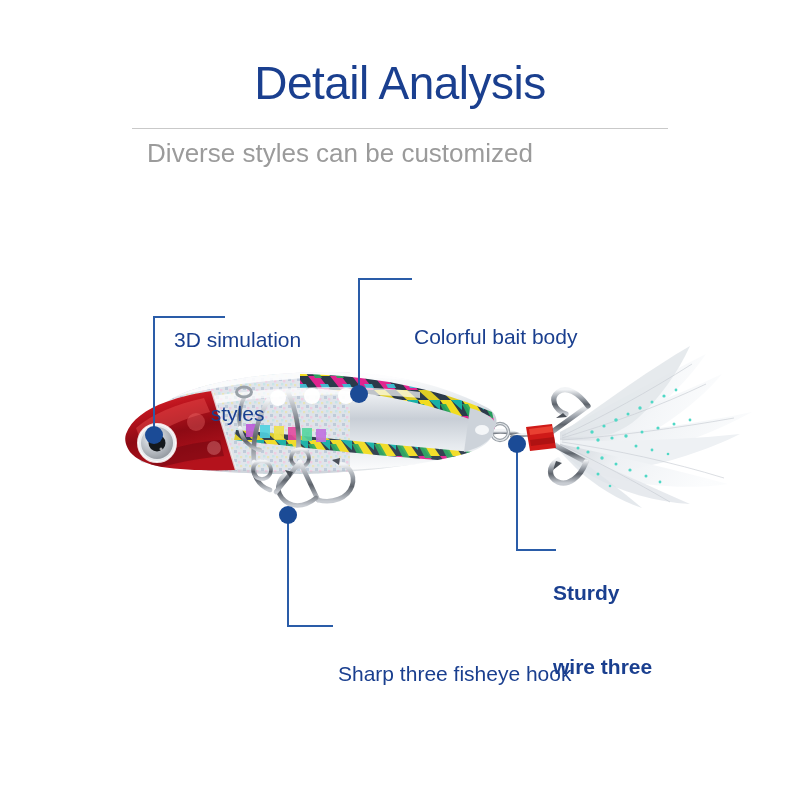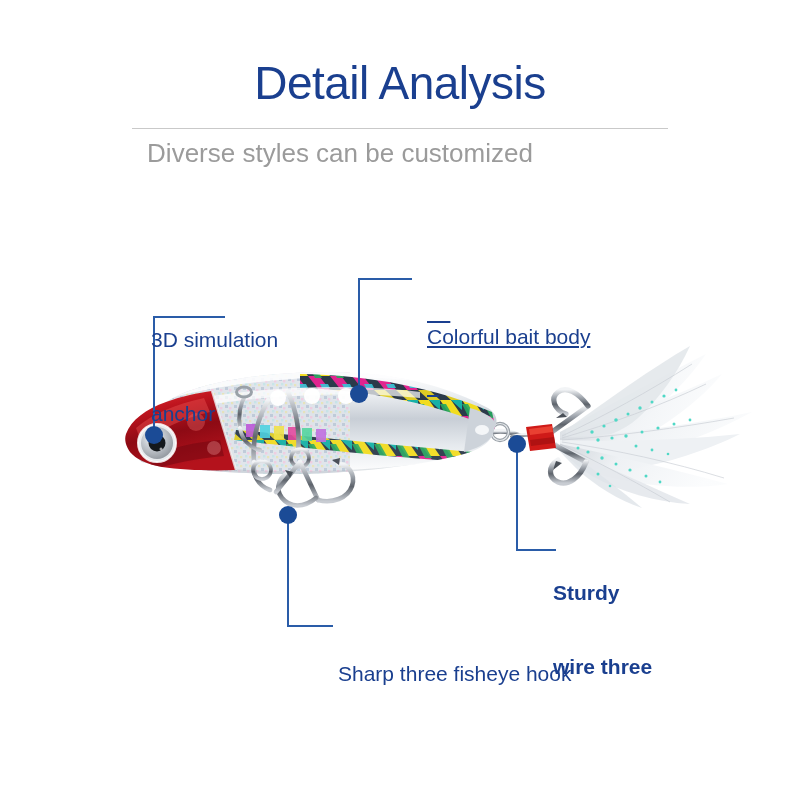--- a/index.html
+++ b/index.html
@@ -33,22 +33,22 @@
   }
 
   
   .callout{
     position:absolute;
     color:#1a3f8f;
     font-size:21px;
     line-height:1.18;
     white-space:pre;
   }
-  .c-fisheye{left:151px;top:278px;text-align:left;}
-  .c-body{left:427px;top:275px;text-decoration:underline;}
+  .c-fisheye{left:174px;top:278px;text-align:center;}
+  .c-body{left:414px;top:275px;}
   .c-wire{left:553px;top:531px;font-weight:bold;}
   .c-hook{left:338px;top:612px;}
   .dot{
     position:absolute;width:18px;height:18px;border-radius:50%;
     background:#1b4b96;
   }
   svg.overlay{position:absolute;left:0;top:0;width:800px;height:800px;pointer-events:none;}
 
   
   .lure{position:absolute;left:0;top:0;width:800px;height:800px;}
@@ -329,21 +329,21 @@
     <path d="M287,626 L333,626" stroke="#2a5ca8" stroke-width="2" fill="none"></path>
   </svg>
 
   <div class="dot" style="left:145px;top:426px;"></div>
   <div class="dot" style="left:350px;top:385px;"></div>
   <div class="dot" style="left:508px;top:435px;"></div>
   <div class="dot" style="left:279px;top:506px;"></div>
 
   <div class="callout c-fisheye">
     <div>3D simulation</div>
-    <div>anchor</div>
+    <div>styles</div>
   </div>
 
   <div class="callout c-body">
     <div>Colorful bait body</div>
   </div>
 
   <div class="callout c-wire">
     <div>Sturdy</div>
     <div>wire three</div>
   </div>

